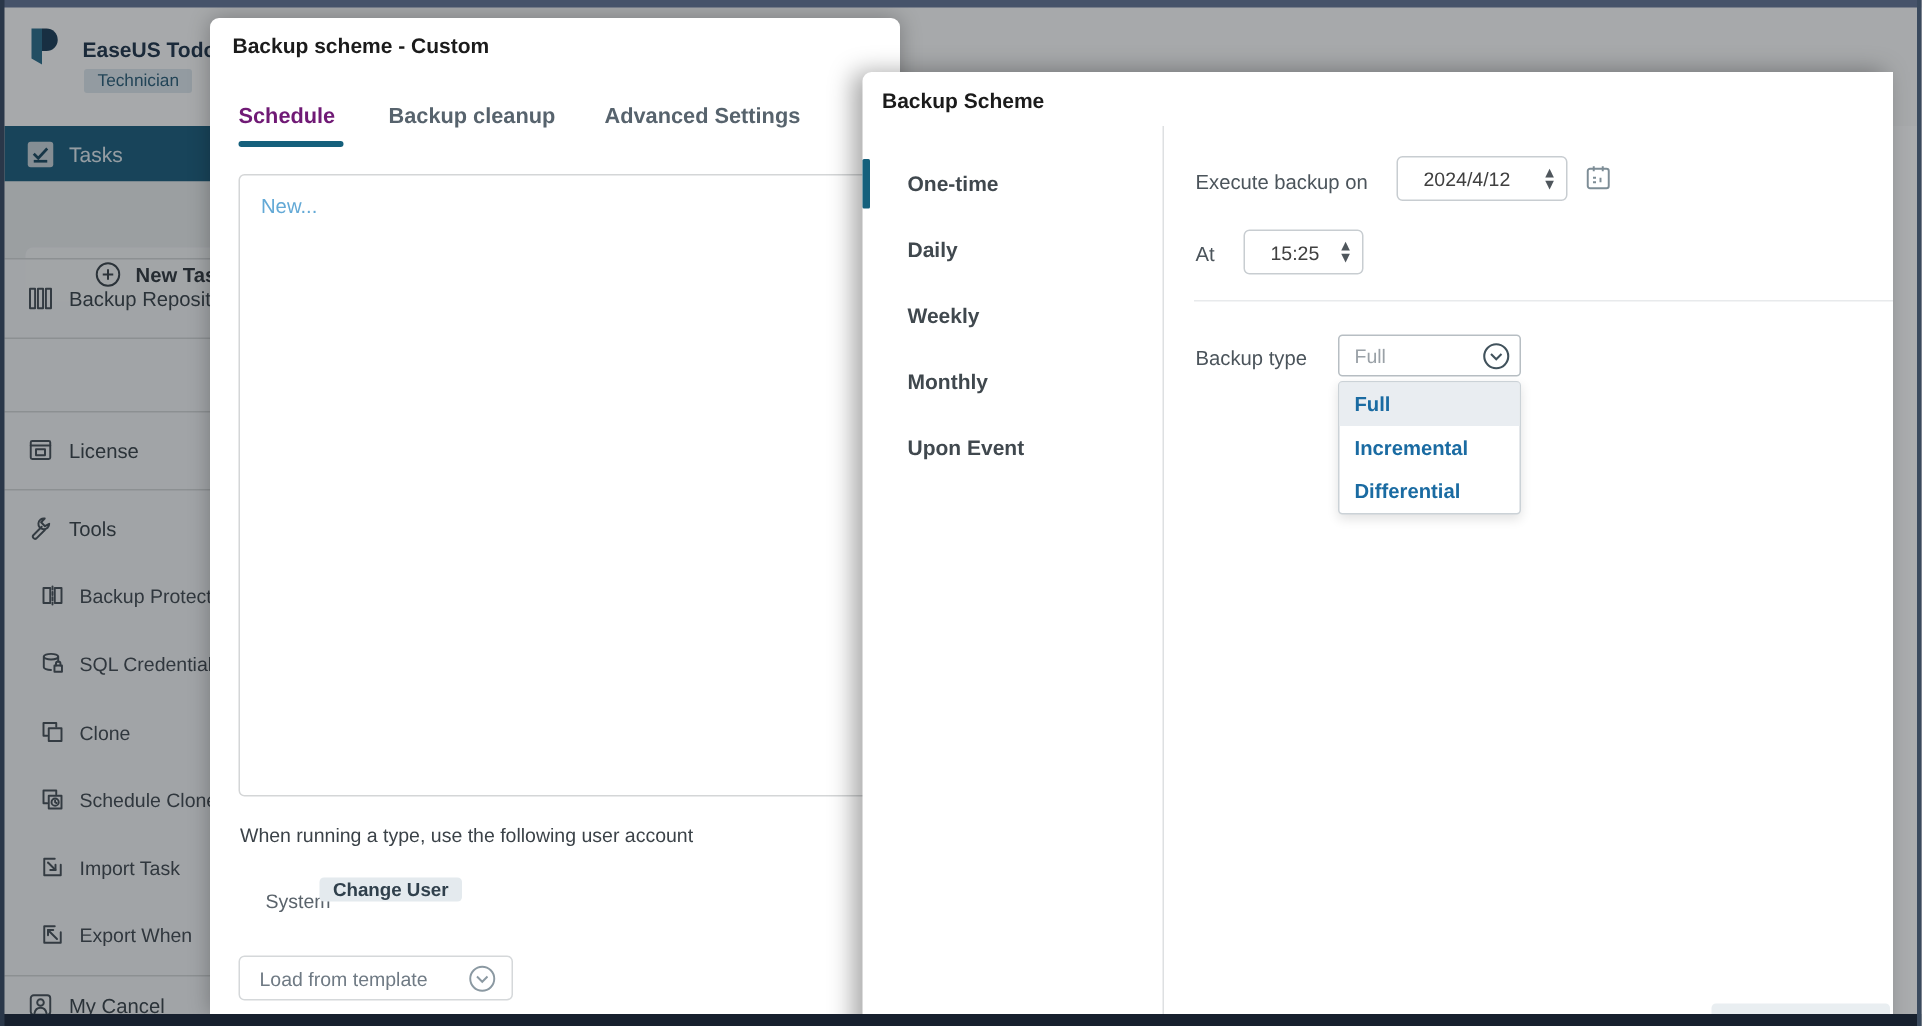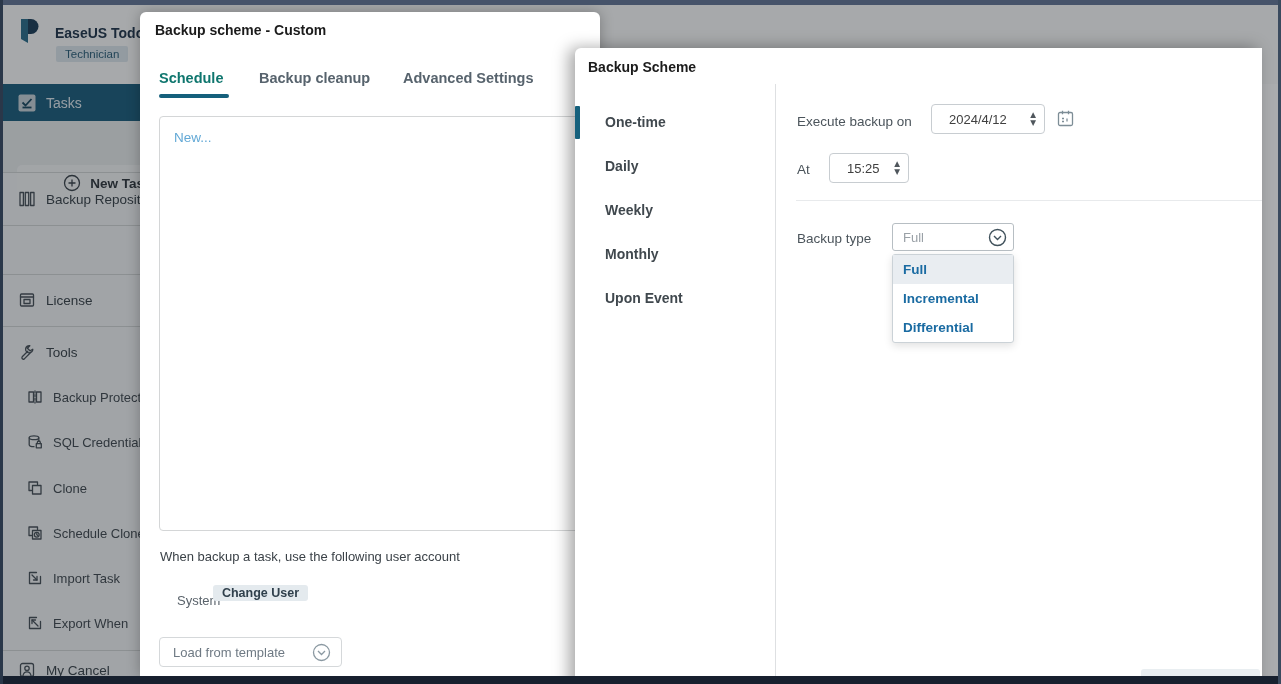--- a/index.html
+++ b/index.html
@@ -33,21 +33,21 @@
   
   .dim{left:0;top:0;width:1281px;height:684px;background:rgba(12,18,24,0.35);z-index:5;}
   
   .dialog{background:#fff;z-index:10;}
   #dialog1{left:140px;top:12px;width:460px;height:664px;border-radius:6px 6px 0 0;
            box-shadow:0 0 14px rgba(0,0,0,0.28);}
   #dialog2{left:575px;top:12px;width:687px;height:664px;border-radius:6px 0 0 0;
            box-shadow:-6px 0 16px rgba(0,0,0,0.35);z-index:11;margin-top:36px;}
   .dlg-title{font-size:14px;font-weight:bold;color:#1b1b1b;white-space:nowrap;}
   .tab{font-size:14.5px;font-weight:600;color:#57636d;cursor:pointer;white-space:nowrap;}
-  .tab.active{color:#0f766e;font-weight:bold;}
+  .tab.active{color:#701a75;font-weight:bold;}
   .tab-underline{background:#15607c;height:4px;border-radius:2px;}
   .list-panel{border:1px solid #d4d6d7;border-radius:4px;background:#fff;box-sizing:border-box;}
   .new-link{color:#63a9d6;font-size:13.5px;cursor:pointer;}
   .note-text{font-size:13px;color:#3b4248;white-space:nowrap;}
   .sys-label{font-size:13px;color:#5a636b;}
   .chg-btn{background:#e4eaee;border:none;border-radius:3px;font-size:12.5px;
            font-weight:bold;color:#30404c;cursor:pointer;
            font-family:"Liberation Sans",sans-serif;}
   .select-box{border:1px solid #d5d8da;border-radius:4px;background:#fff;
               box-sizing:border-box;display:flex;align-items:center;cursor:pointer;}
@@ -230,21 +230,21 @@
 
     <div class="abs tab active" style="left:19px;top:58px;">Schedule</div>
     <div class="abs tab" style="left:119px;top:58px;">Backup cleanup</div>
     <div class="abs tab" style="left:263px;top:58px;">Advanced Settings</div>
     <div class="abs tab-underline" style="left:19px;top:82px;width:70px;"></div>
 
     <div class="abs list-panel" style="left:19px;top:104px;width:440px;height:415px;">
       <div class="abs new-link" style="left:14px;top:13px;">New...</div>
     </div>
 
-    <div class="abs note-text" style="left:20px;top:537px;">When backup a task, use the following user account</div>
+    <div class="abs note-text" style="left:20px;top:537px;">When running a type, use the following user account</div>
 
     <div class="abs sys-label" style="left:20px;top:581px;margin-left:17px;">System</div>
     <button class="abs chg-btn" style="left:73px;top:573px;width:95px;height:16px;">Change User</button>
 
     <div class="abs select-box" style="left:19px;top:625px;width:183px;height:30px;">
       <span class="sel-text">Load from template</span>
       <svg width="19" height="19" viewBox="0 0 19 19" style="margin-right:10px;flex:0 0 auto;">
         <circle cx="9.5" cy="9.5" r="8" stroke="#8b99a2" fill="none" stroke-width="1.3"></circle>
         <path d="M6 8l3.5 3.5L13 8" stroke="#8b99a2" fill="none" stroke-width="1.3"></path>
       </svg>

